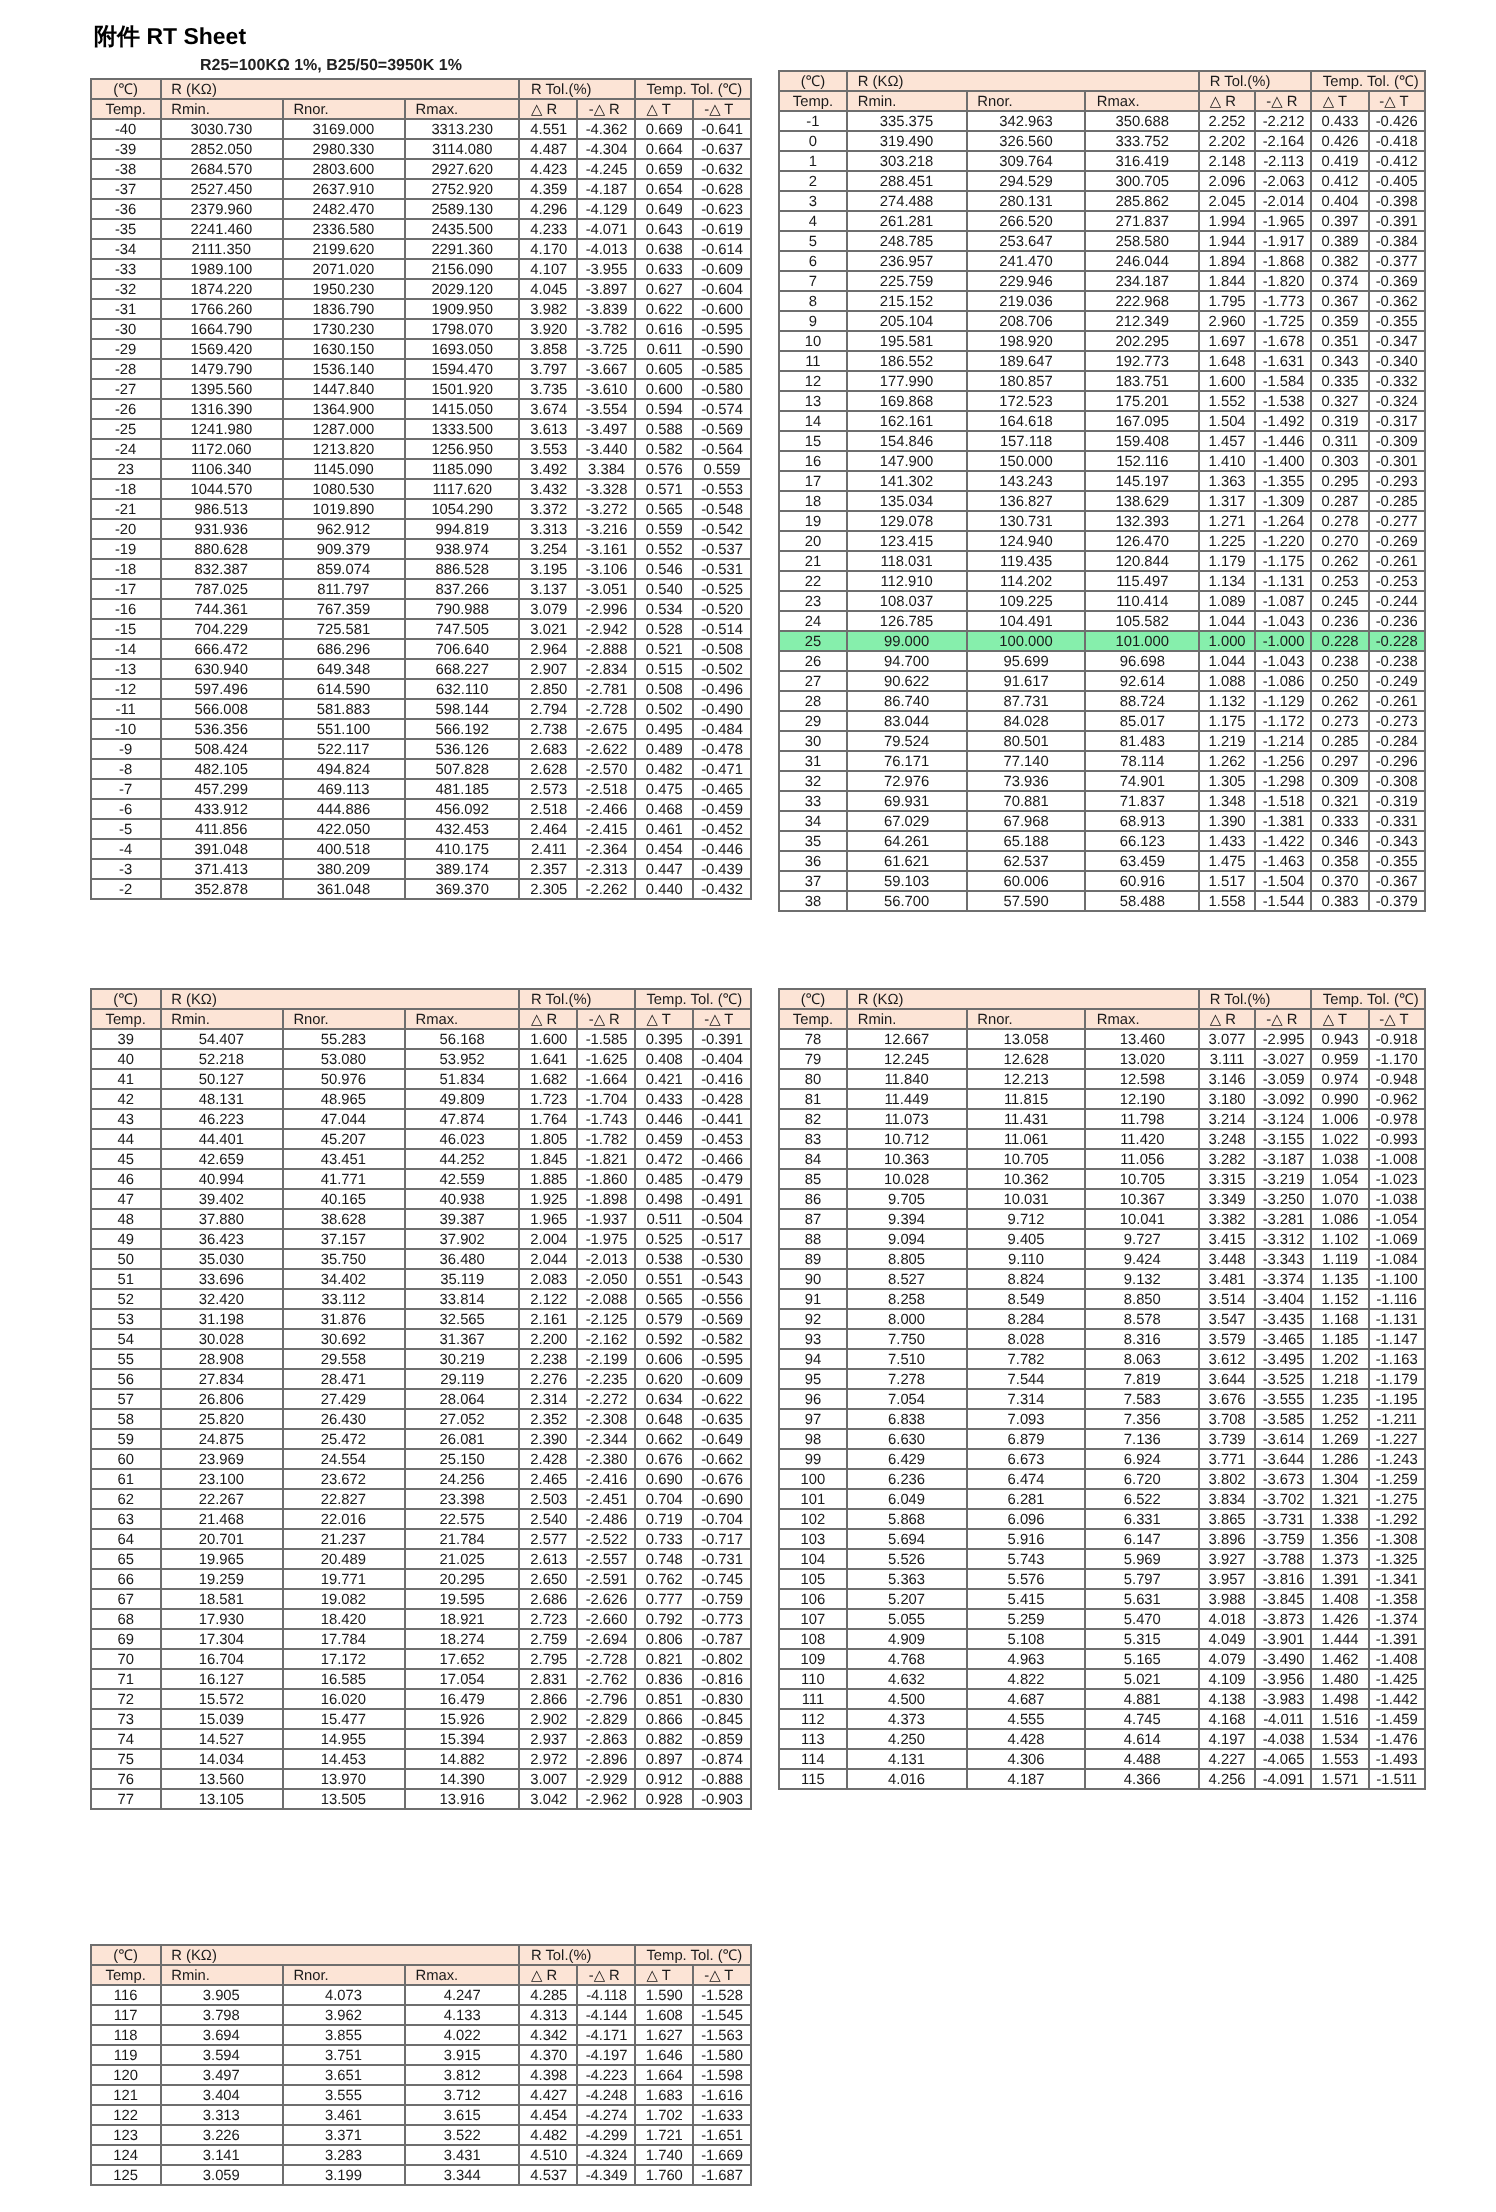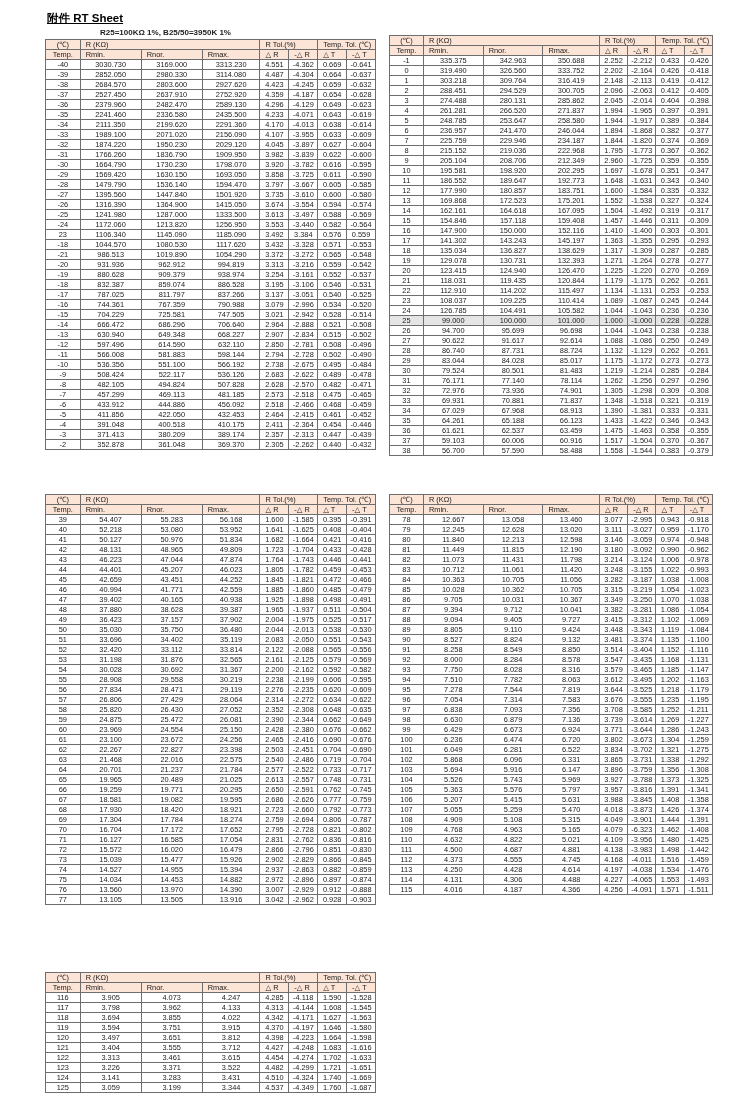--- a/index.html
+++ b/index.html
@@ -1,21 +1,21 @@
 <!DOCTYPE html>
 <html><head>
 <meta charset="utf-8">
 <style>
   html,body{margin:0;padding:0;}
   body{
     width:748px;height:1106px;position:relative;background:#ffffff;
     font-family:"Liberation Sans", sans-serif;color:#1a1a1a;
   }
   .title{
-    position:absolute;left:47px;top:11px;font-size:11.5px;font-weight:bold;color:#000;text-decoration:underline;
+    position:absolute;left:47px;top:11px;font-size:11.5px;font-weight:bold;color:#000;
   }
   .subtitle{
     position:absolute;left:100px;top:28px;font-size:8px;color:#222;font-weight:bold;
   }
   .tbl-host{position:absolute;}
   table{
     border-collapse:collapse;width:100%;table-layout:fixed;
     border:1.5px solid #444;
   }
   th,td{
@@ -24,21 +24,21 @@
     height:9px;line-height:9px;
     padding:0 2px;
     overflow:hidden;white-space:nowrap;
   }
   th{
     background:#fce4d6;
     font-weight:normal;text-align:left;padding-left:5px;
   }
   th.ctr{text-align:center;padding-left:2px;}
   td{text-align:center;background:#ffffff;}
-  tr.hl td{background:#e5e5e5;}
+  tr.hl td{background:#86efac;}
 </style>
 </head>
 <body>
 
 <div class="title">附件 RT Sheet</div>
 <div class="subtitle">R25=100KΩ 1%, B25/50=3950K 1%</div>
 
 <div class="tbl-host" style="left:45px;top:39px;width:331px;">
     <table>
       <colgroup>
@@ -1661,21 +1661,21 @@
           <td>-3.901</td>
           <td>1.444</td>
           <td>-1.391</td>
         </tr>
         <tr>
           <td>109</td>
           <td>4.768</td>
           <td>4.963</td>
           <td>5.165</td>
           <td>4.079</td>
-          <td>-6.323</td>
+          <td>-3.490</td>
           <td>1.462</td>
           <td>-1.408</td>
         </tr>
         <tr>
           <td>110</td>
           <td>4.632</td>
           <td>4.822</td>
           <td>5.021</td>
           <td>4.109</td>
           <td>-3.956</td>

